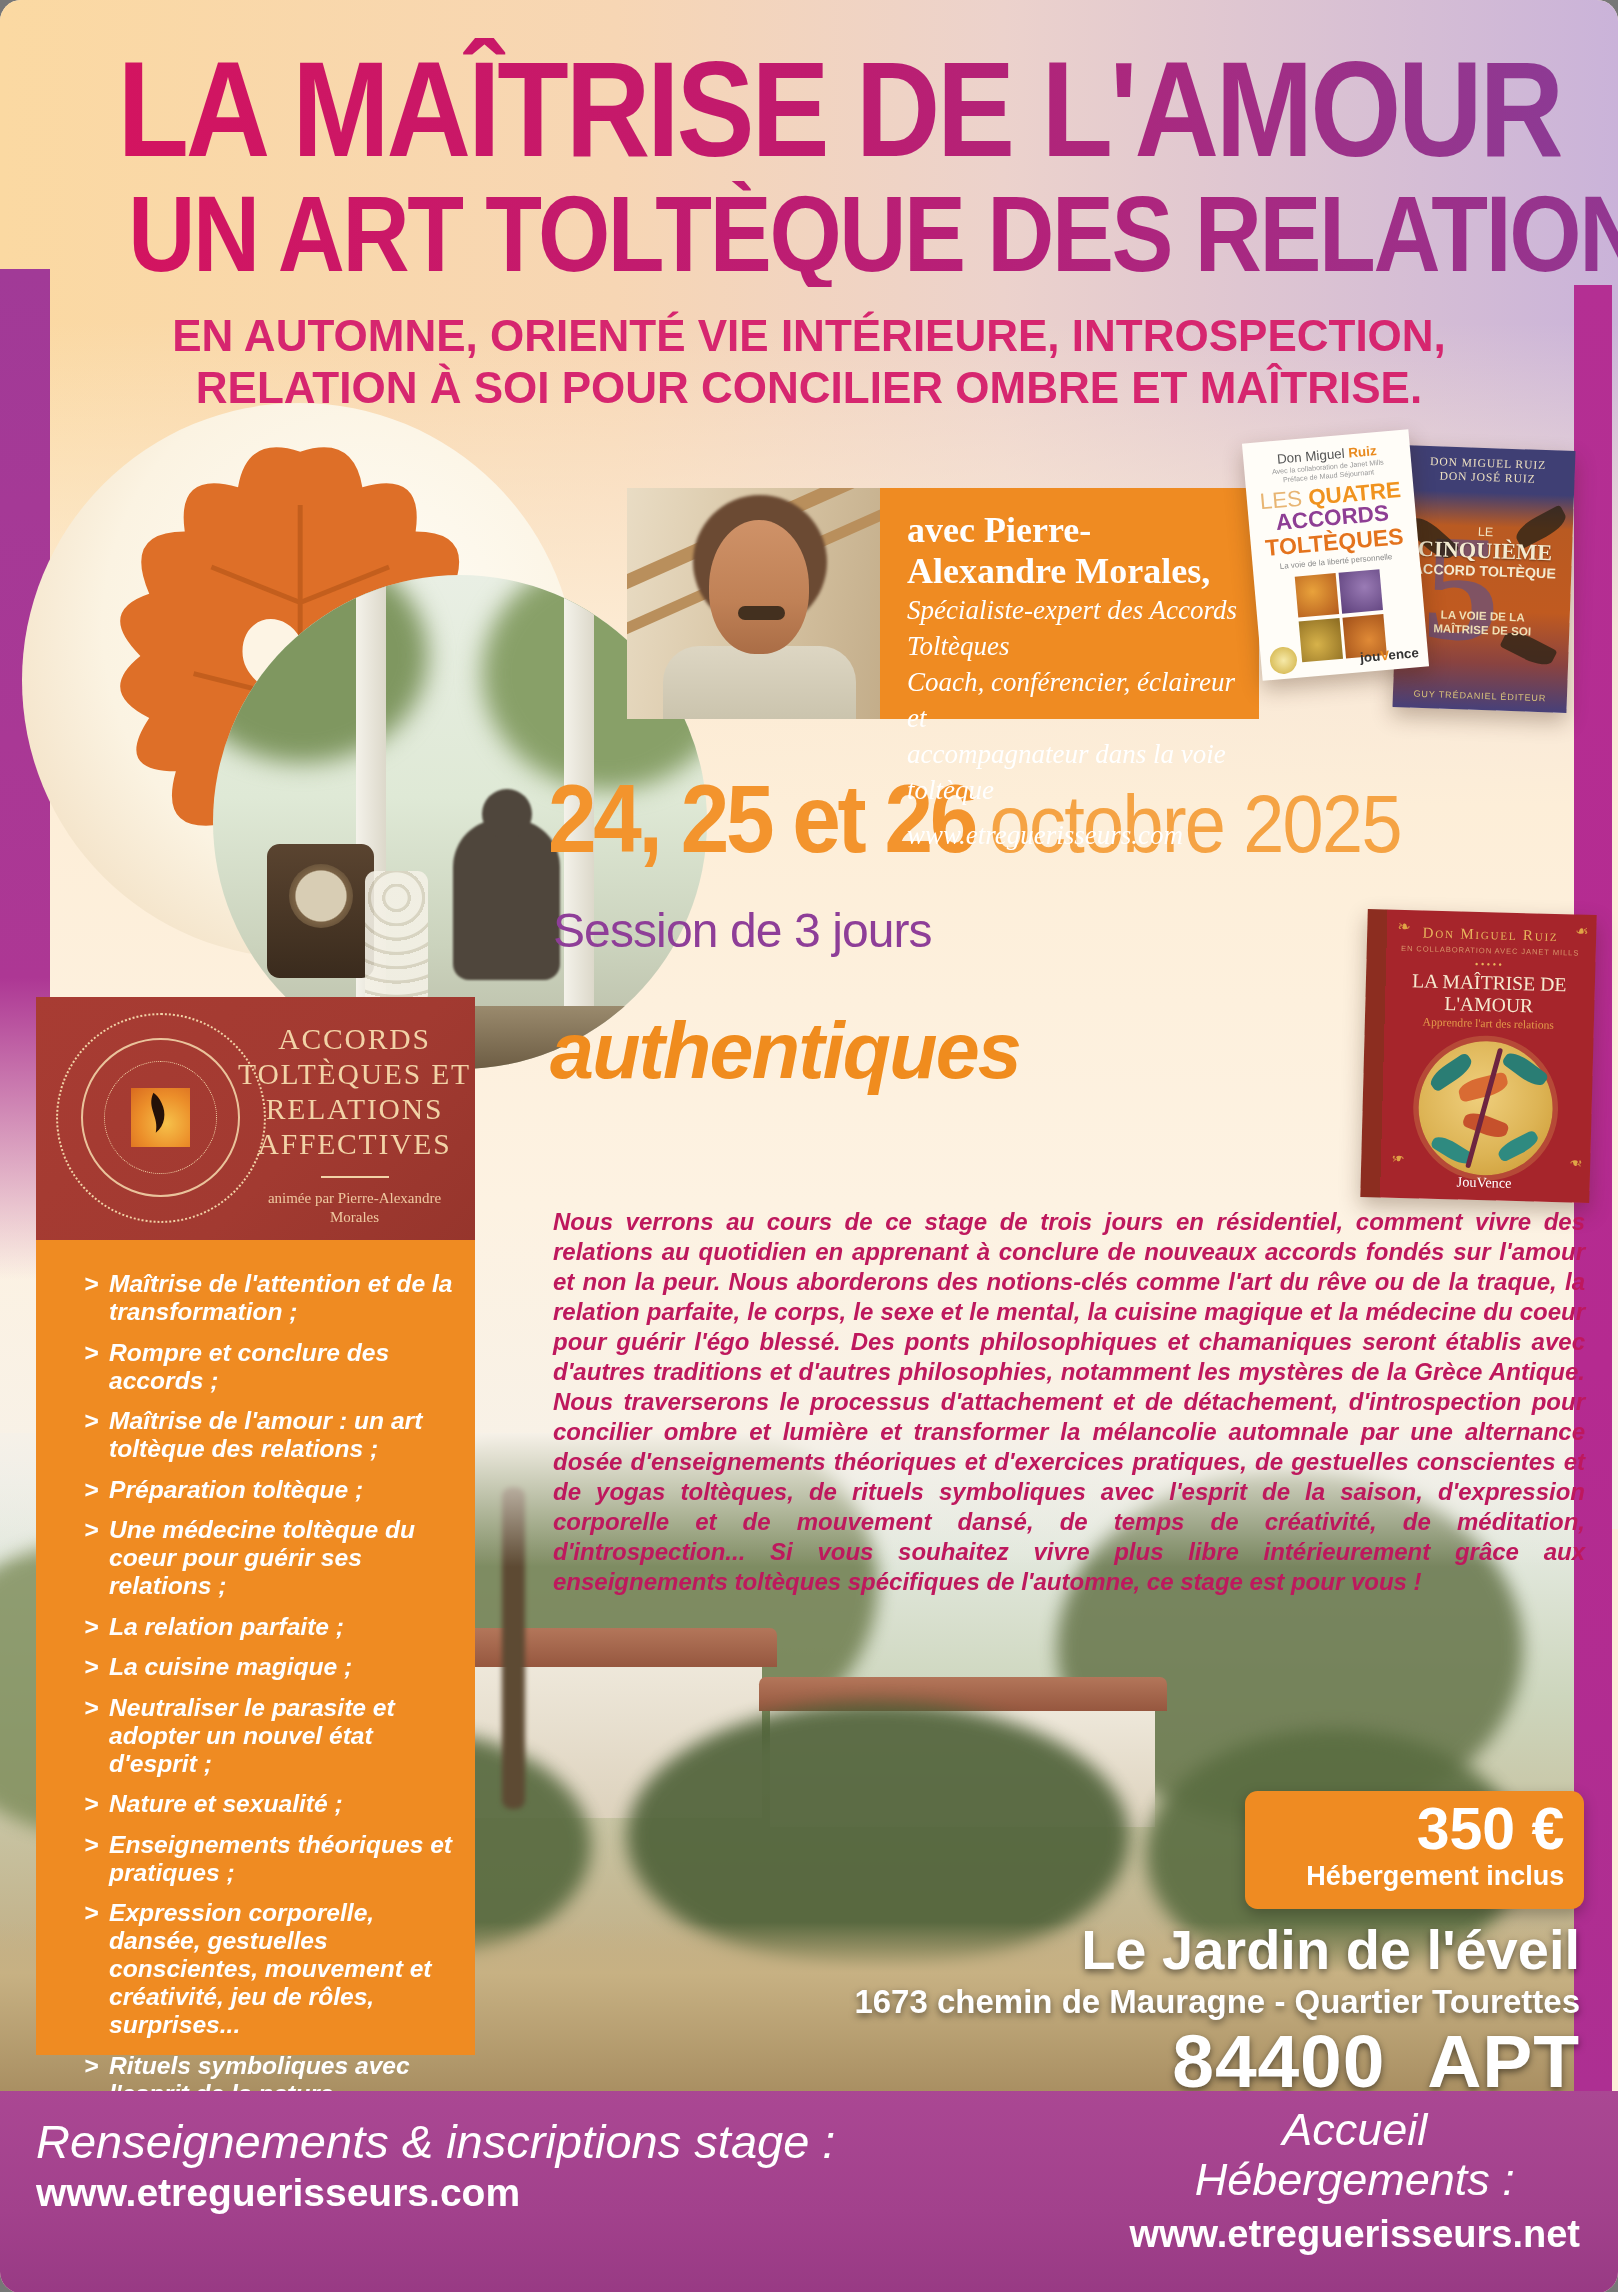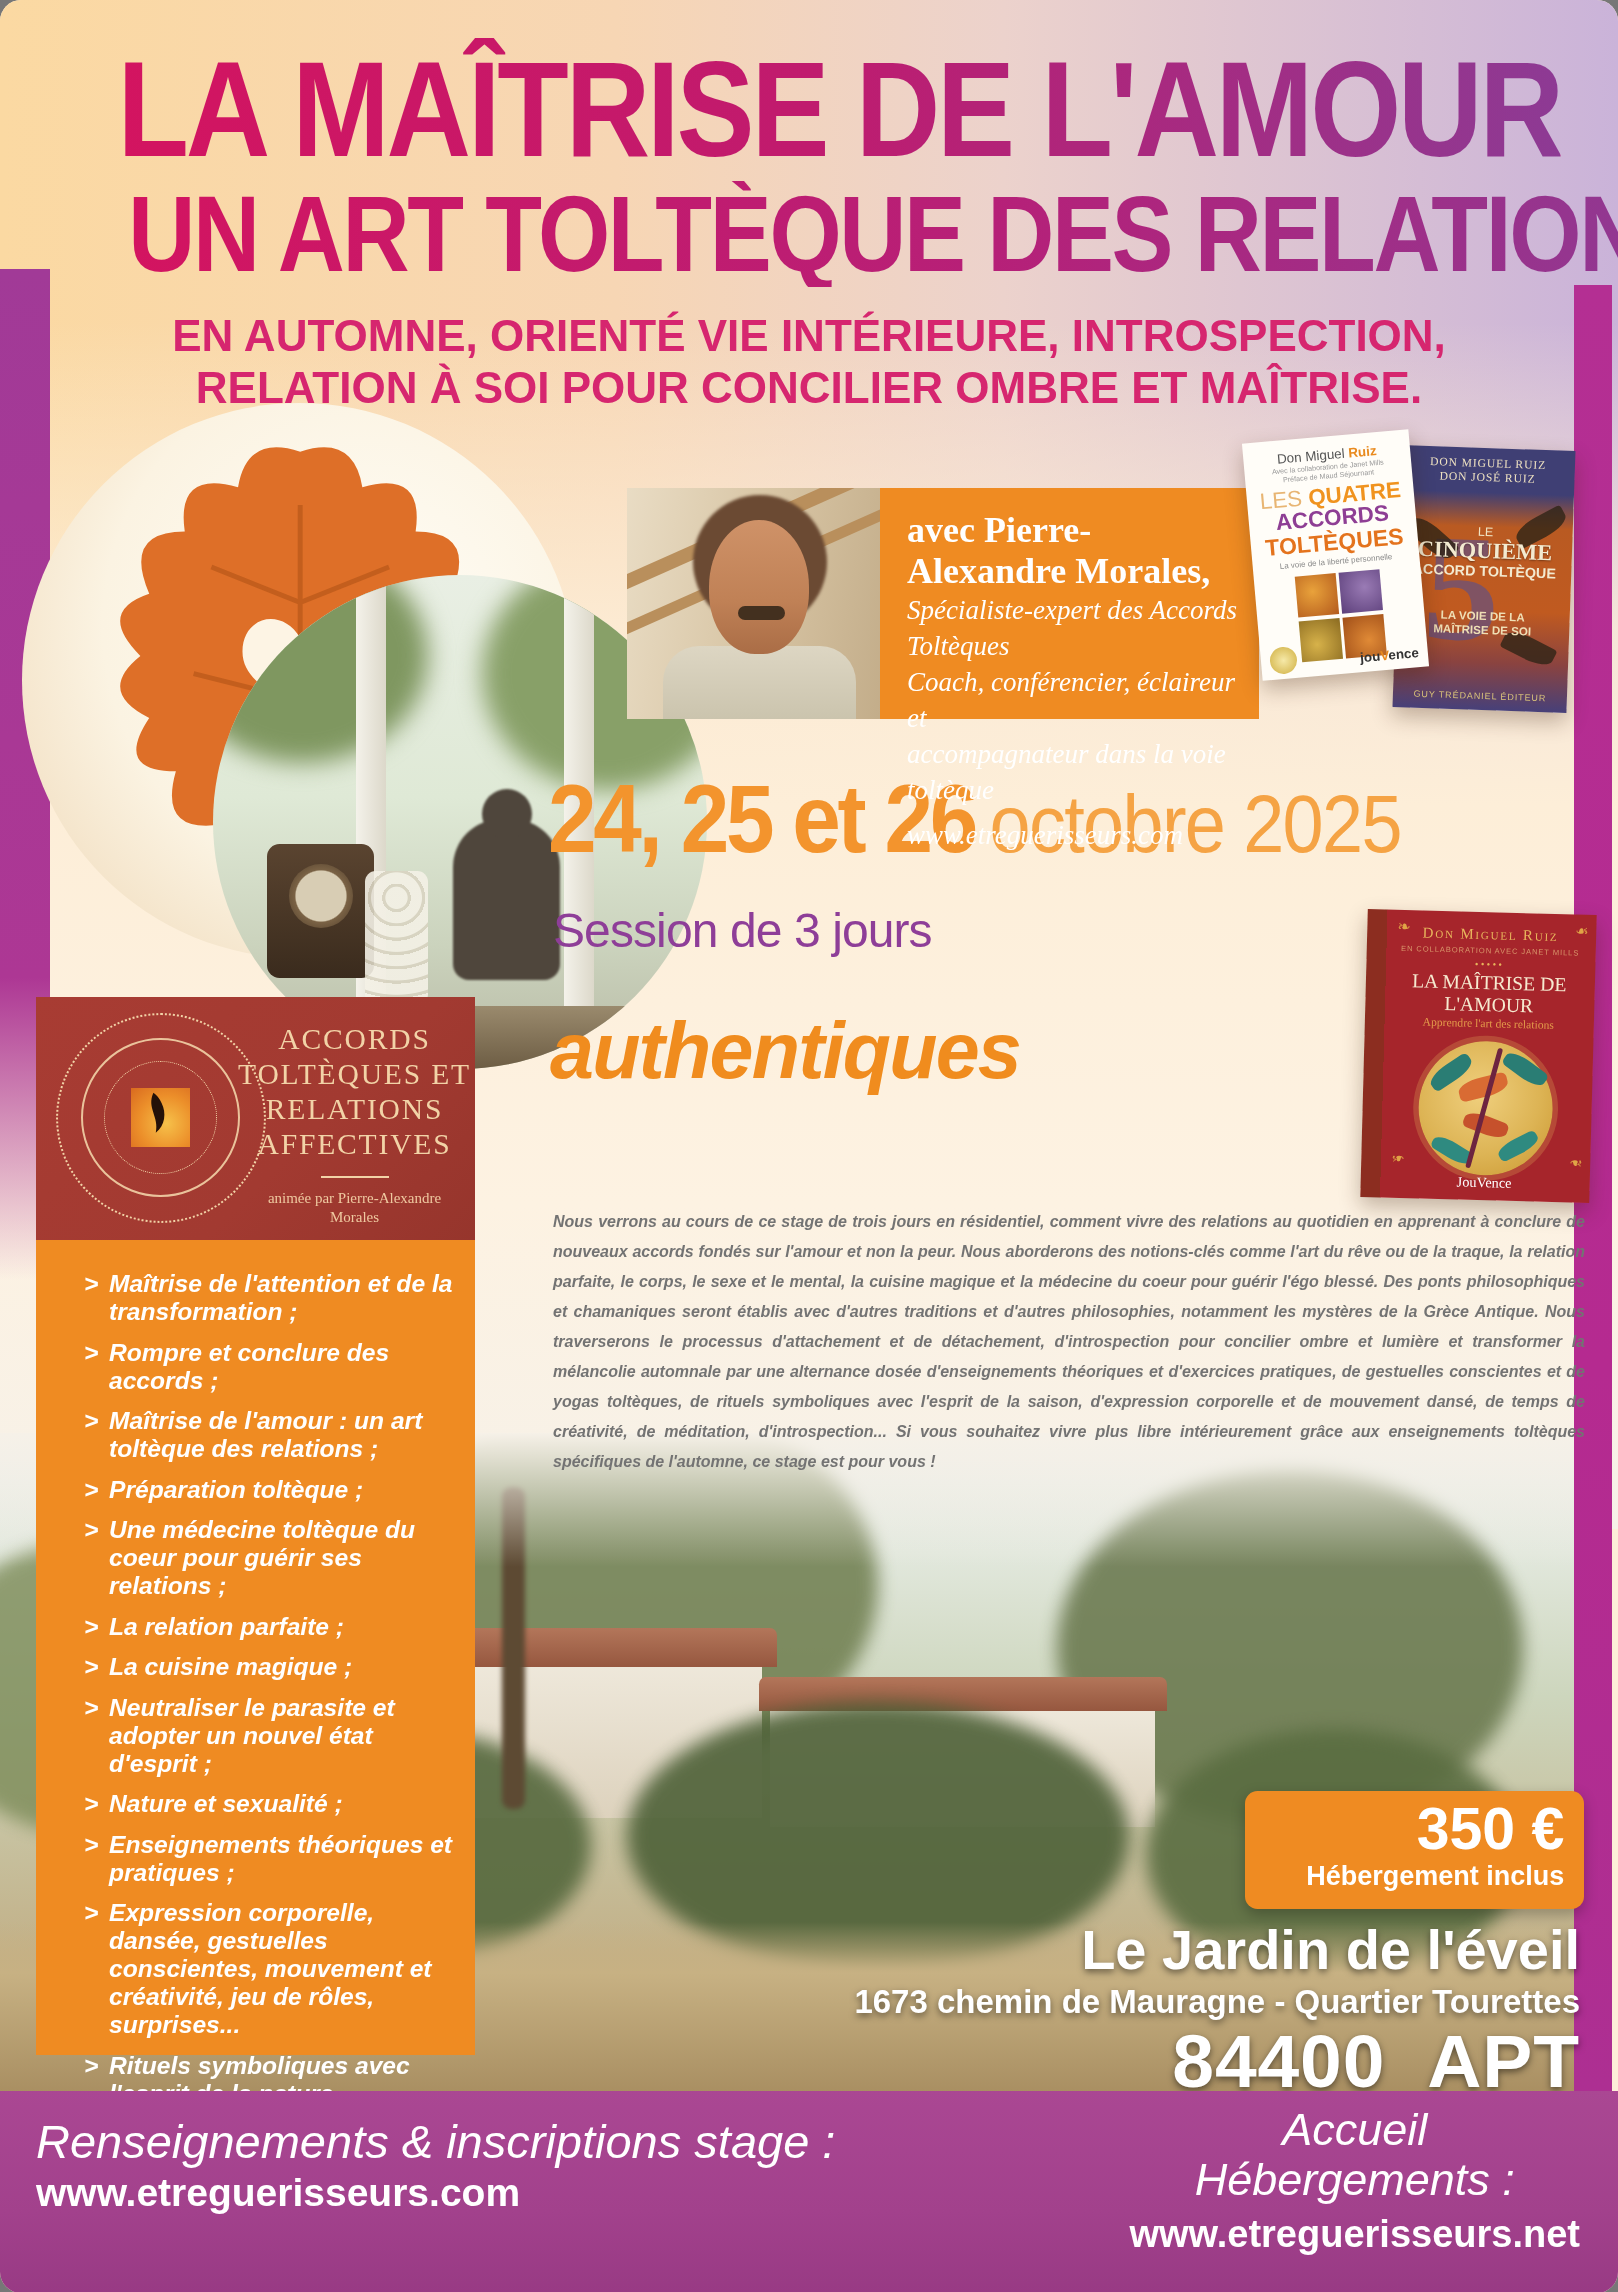--- a/index.html
+++ b/index.html
@@ -118,21 +118,21 @@
     box-shadow:0 0 0 5.4px rgba(230,185,90,.25);}
   .book3 .disc .l{position:absolute;border-radius:50% 5.4px 50% 5.4px;}
   .book3 .pub{position:absolute;left:25px;right:7.2px;bottom:9px;font-size:14.3px;color:#fff;
     font-family:"Liberation Serif",serif;}
   .book3 .corner{position:absolute;font-size:16px;color:#e0a446;}
 
   
   .headline{position:absolute;left:550px;top:1010px;z-index:5;font-size:79px;font-weight:bold;font-style:italic;
     color:#f08c1e;line-height:82px;letter-spacing:-1.8px;}
   .desc{position:absolute;left:553px;top:1207px;width:1032px;z-index:5;
-    font-size:16px;font-weight:bold;font-style:italic;color:#737373;line-height:30px;
+    font-size:24px;font-weight:bold;font-style:italic;color:#be185d;line-height:30px;
     text-align:justify;}
 
   
   .card{position:absolute;left:36px;top:997px;width:439px;height:244px;z-index:6;
     background:linear-gradient(135deg,#a83c33 0%,#a23a31 60%,#96352c 100%);overflow:hidden;}
   .ring{position:absolute;border-radius:50%;border-style:dotted;border-color:#f2d3a7;}
   .ring.r1{left:19.7px;top:16px;width:210px;height:210px;border-width:2.7px;}
   .ring.r2{left:45px;top:41px;width:159px;height:159px;border-width:2.7px;border-style:solid;opacity:.9;}
   .ring.r3{left:68px;top:64px;width:113px;height:113px;border-width:1.8px;}
   .bird-sq{position:absolute;left:95px;top:91px;width:59px;height:59px;

